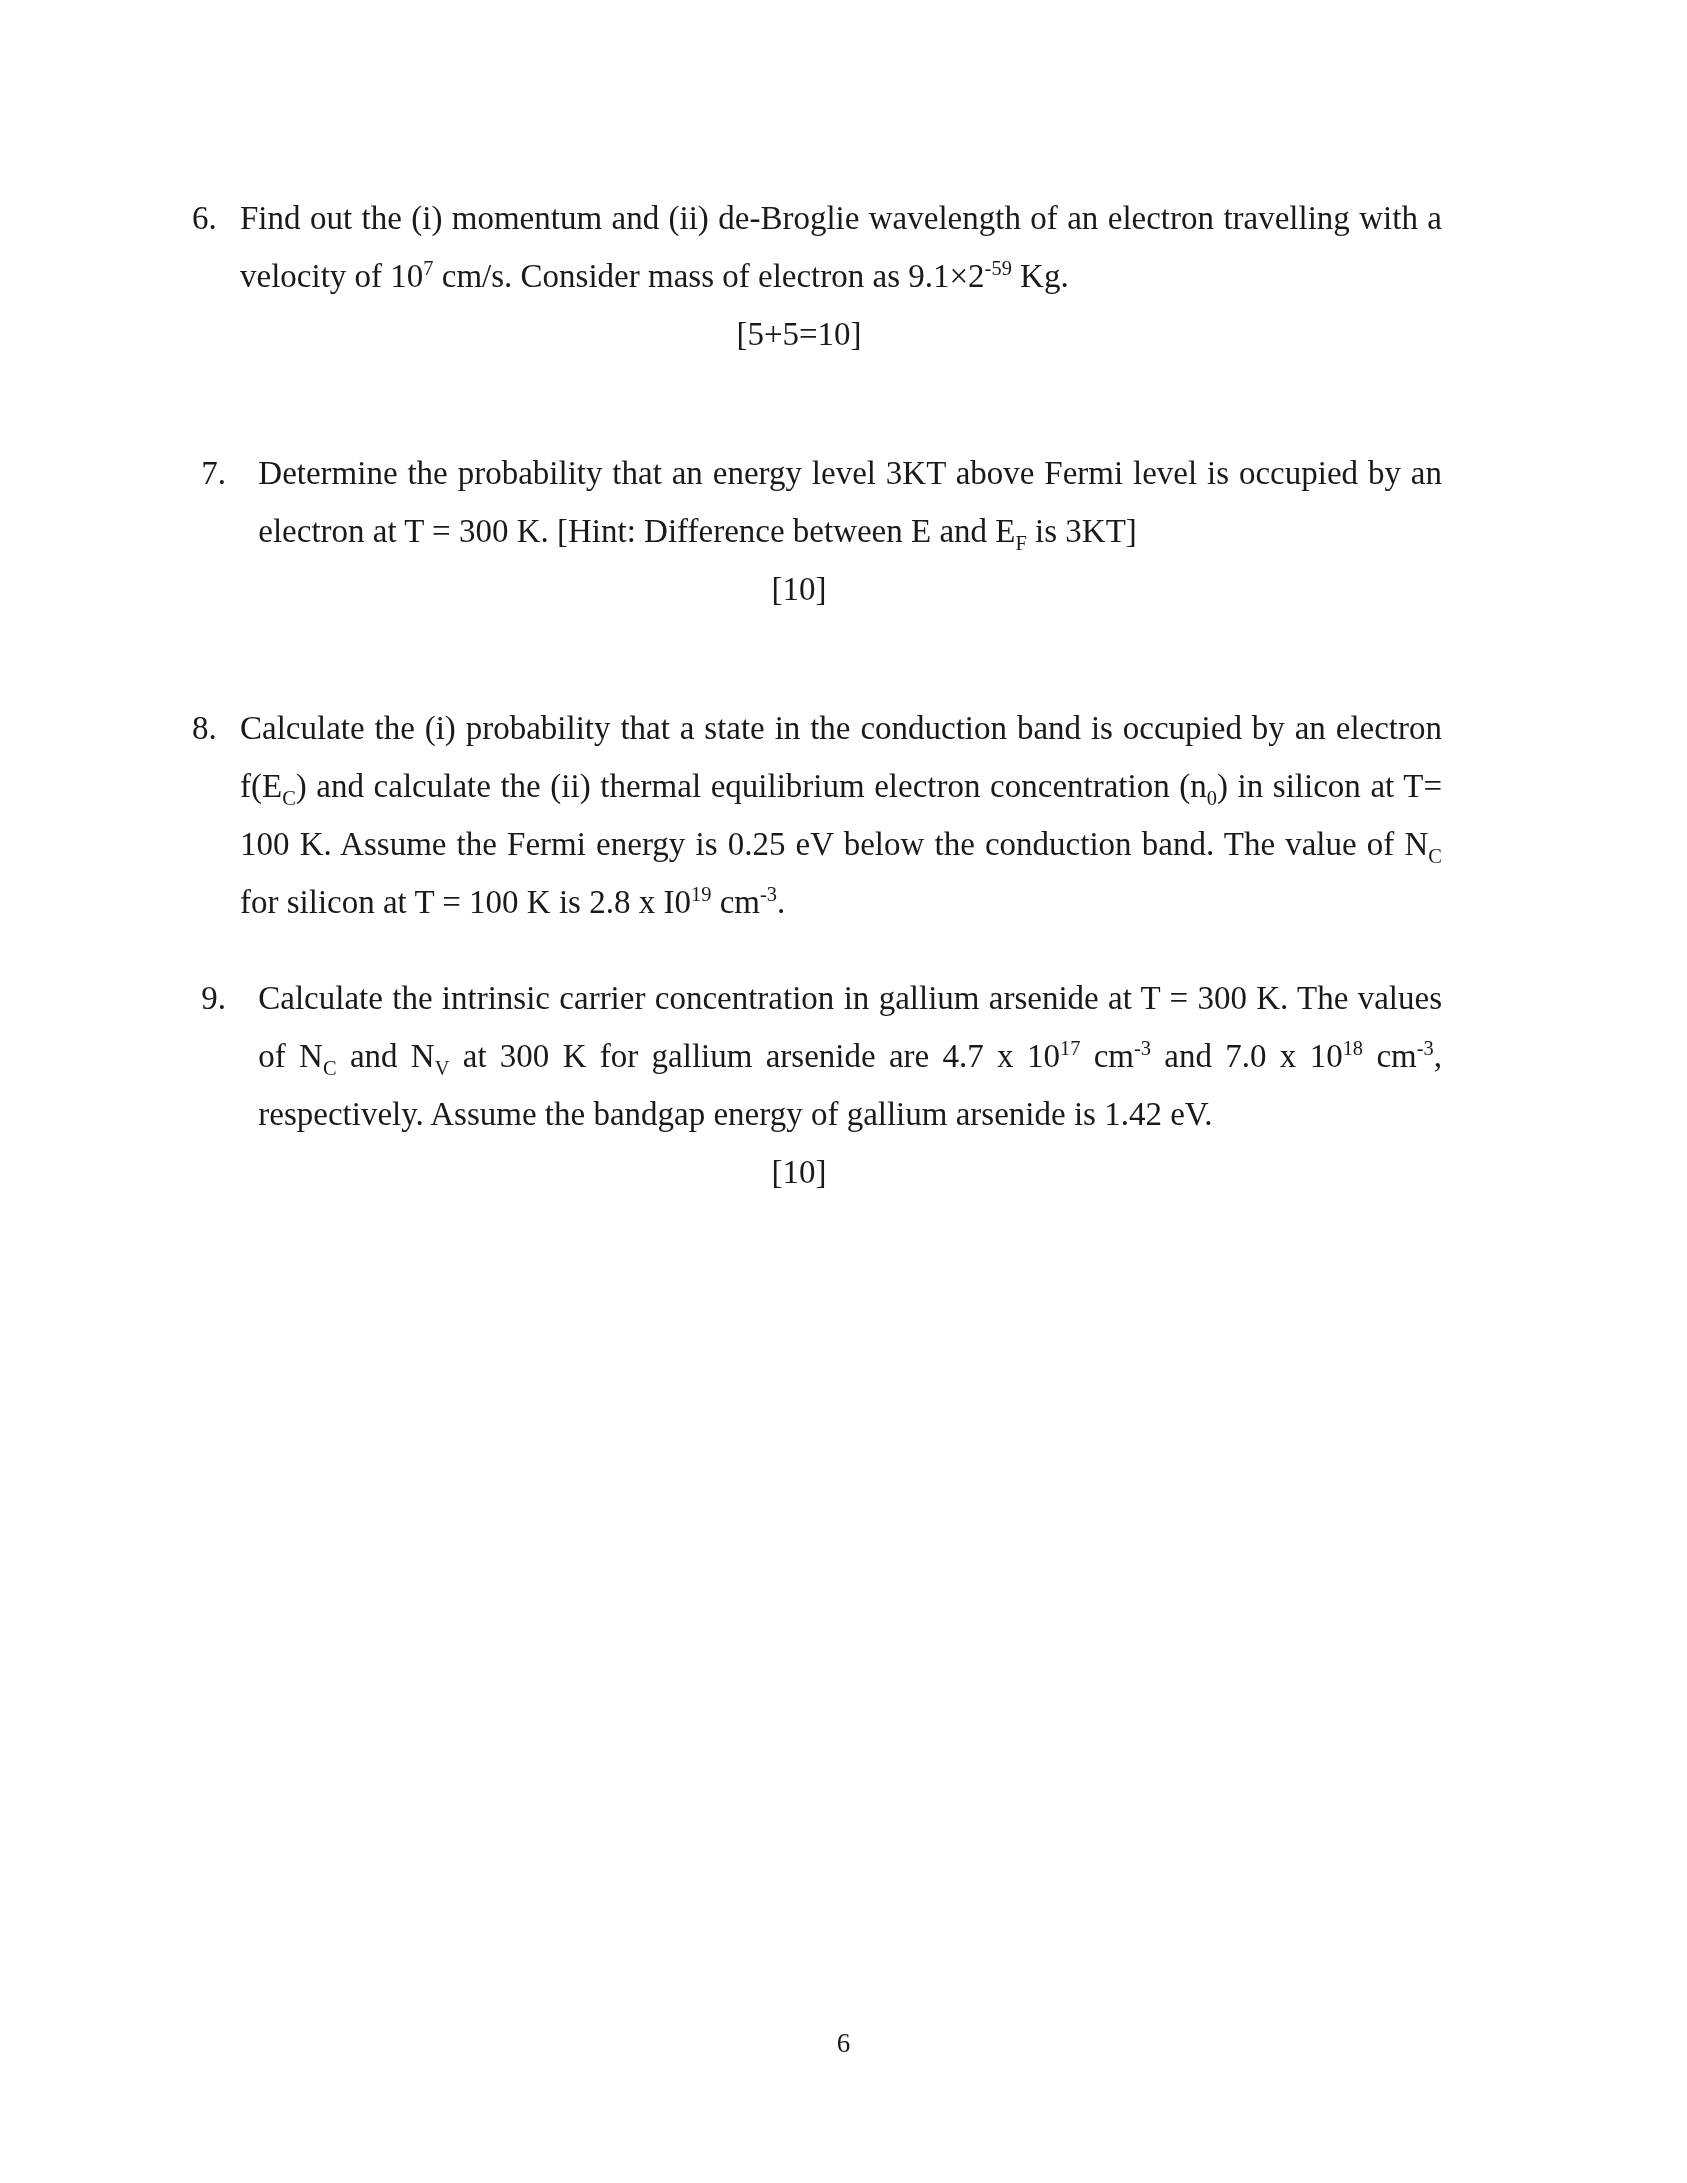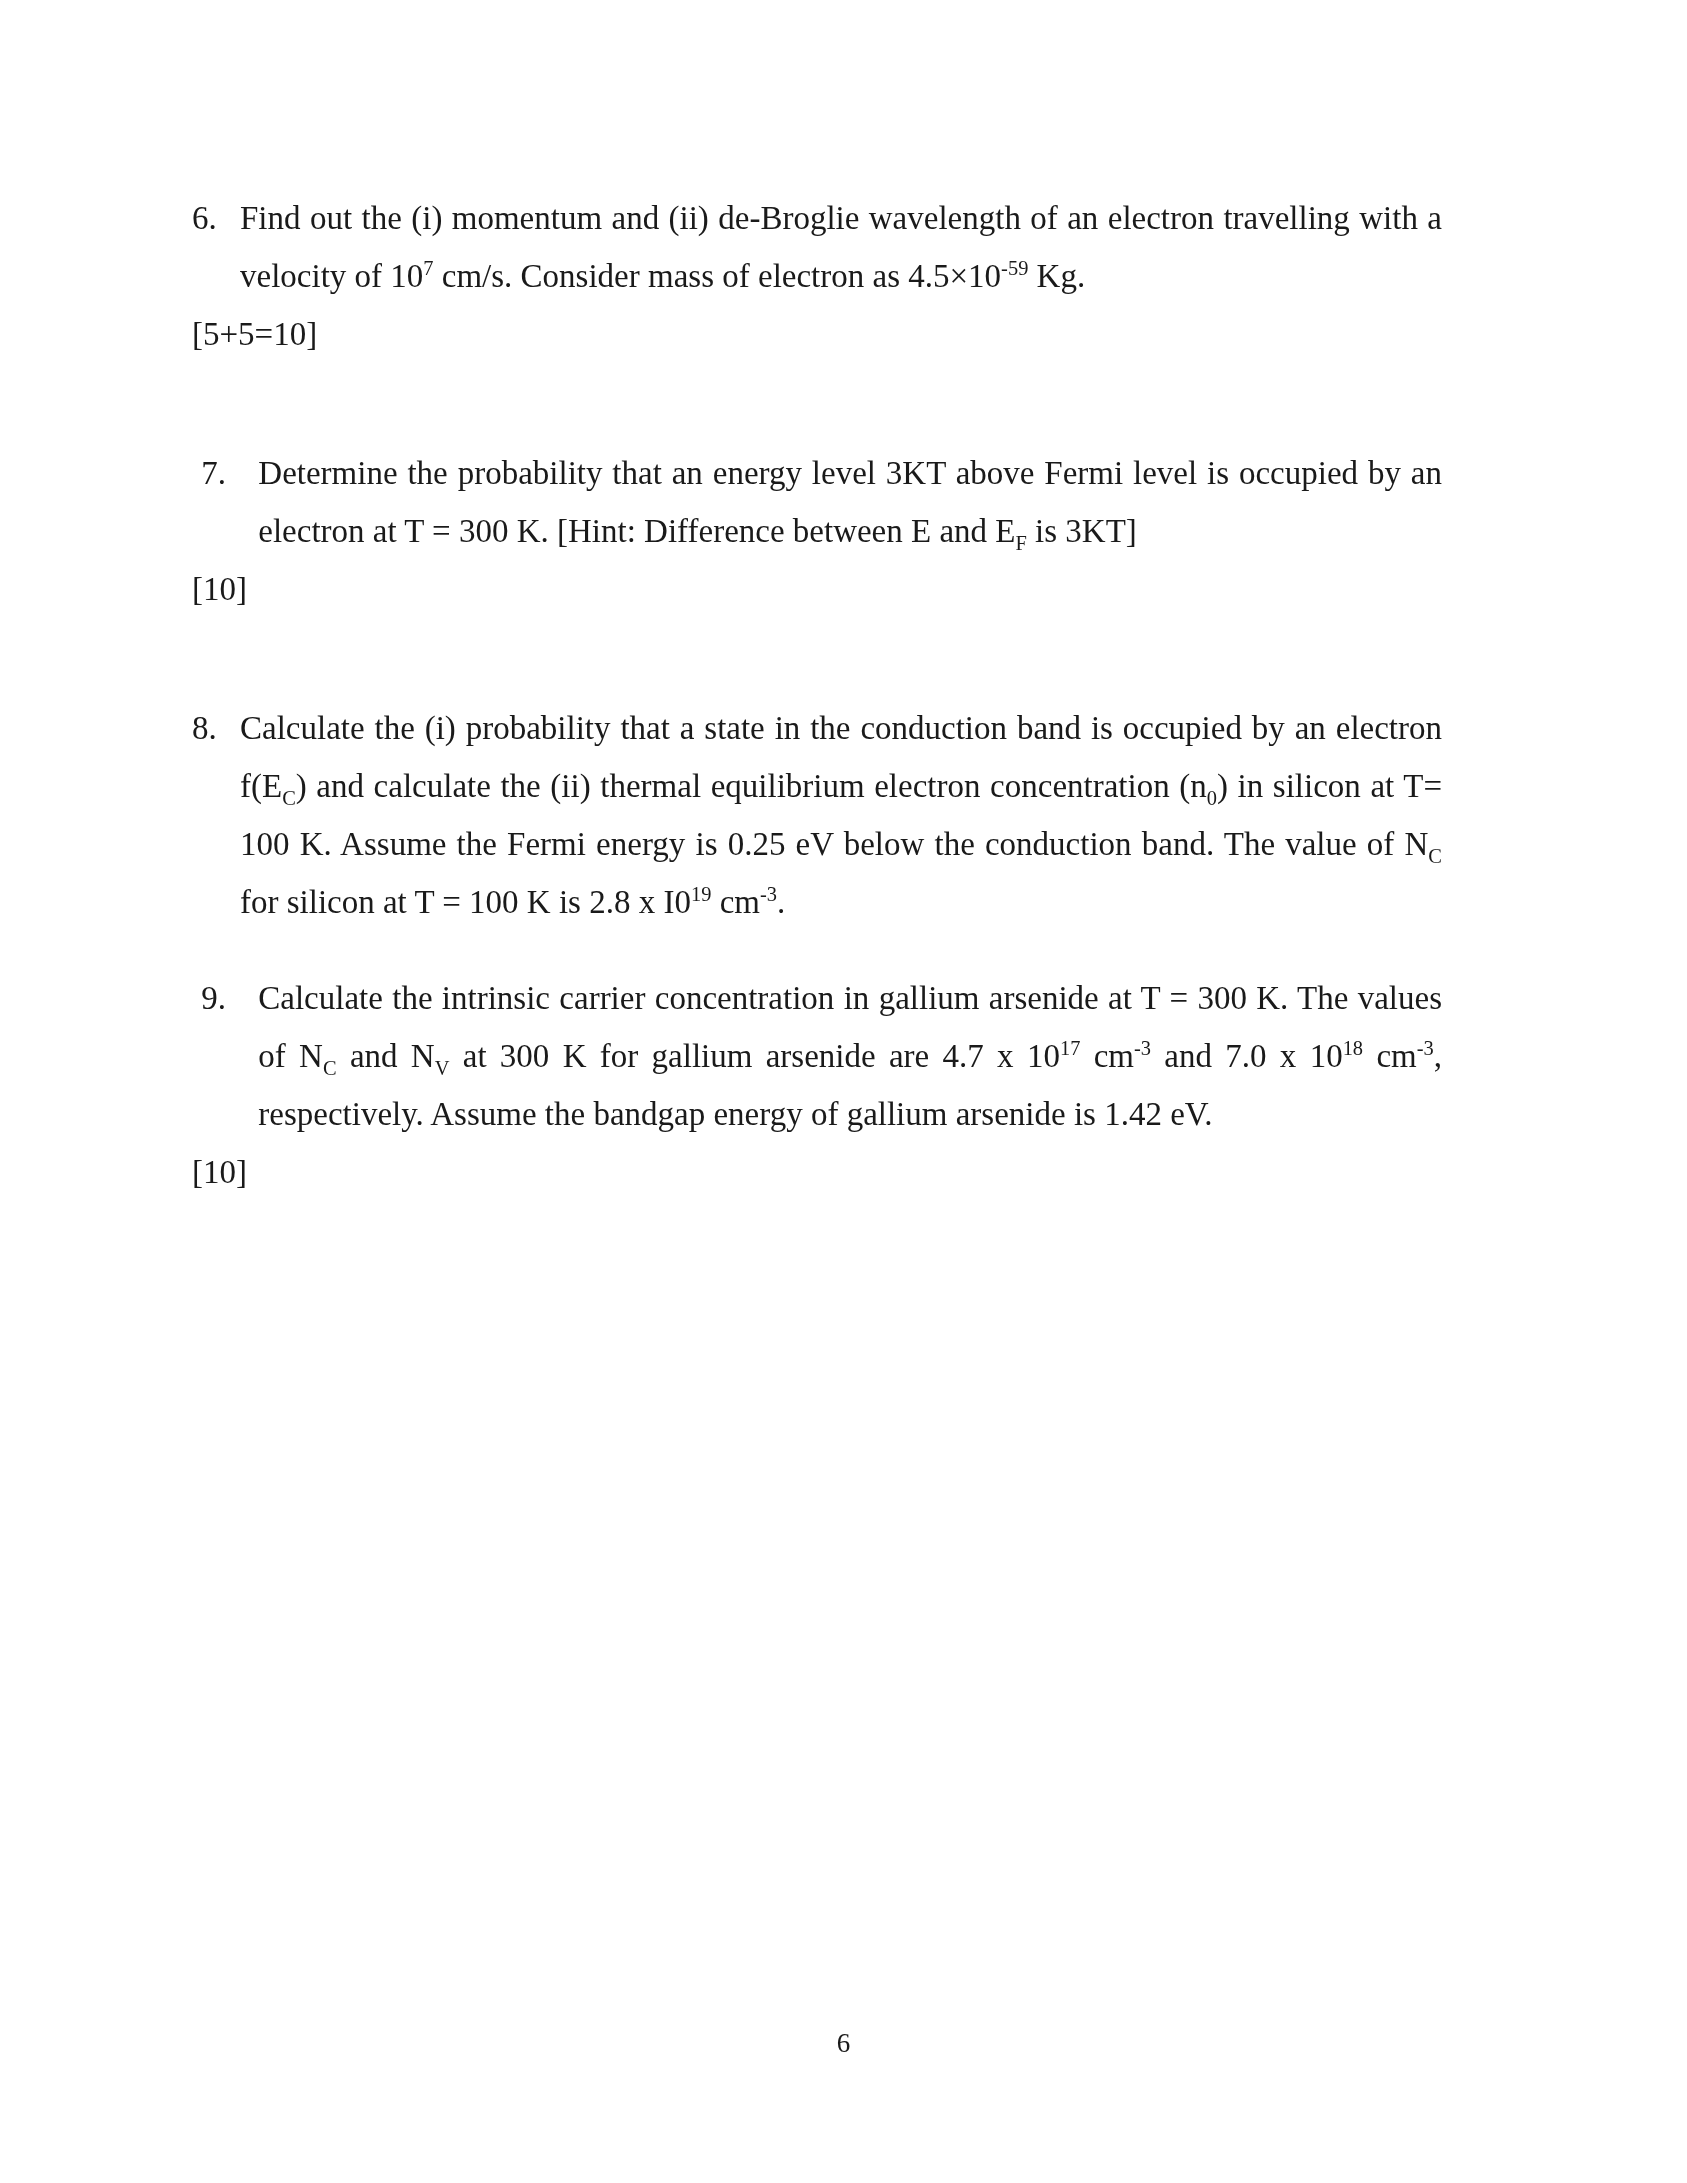--- a/index.html
+++ b/index.html
@@ -46,21 +46,21 @@
     flex: 1 1 auto;
     text-align: justify;
   }
   .qbody sup, .qbody sub {
     font-size: 0.62em;
     line-height: 0;
   }
   .qbody sup { vertical-align: super; }
   .qbody sub { vertical-align: sub; }
   .marks {
-    text-align: left;
+    text-align: center;
     padding-right: 36px;
   }
   .footer {
     position: absolute;
     bottom: 124px;
     left: 0;
     width: 100%;
     text-align: center;
     font-size: 27px;
     line-height: 32px;
@@ -68,21 +68,21 @@
 </style>
 </head>
 <body>
 
 <div class="page">
   <main class="content">
 
     <section class="question">
       <div class="qrow">
         <span class="qnum">6.</span>
-        <div class="qbody"><span>Find out the (i) momentum and (ii) de-Broglie wavelength of an electron travelling with a velocity of 10</span><sup>7</sup><span> cm/s. Consider mass of electron as 4.5×10</span><sup>-59</sup><span> Kg.</span></div>
+        <div class="qbody"><span>Find out the (i) momentum and (ii) de-Broglie wavelength of an electron travelling with a velocity of 10</span><sup>7</sup><span> cm/s. Consider mass of electron as 9.1×2</span><sup>-59</sup><span> Kg.</span></div>
       </div>
       <div class="marks">[5+5=10]</div>
     </section>
 
     <section class="question">
       <div class="qrow">
         <span class="qnum indent">7.</span>
         <div class="qbody"><span>Determine the probability that an energy level 3KT above Fermi level is occupied by an electron at T = 300 K. [Hint: Difference between E and E</span><sub>F</sub><span> is 3KT]</span></div>
       </div>
       <div class="marks">[10]</div>

